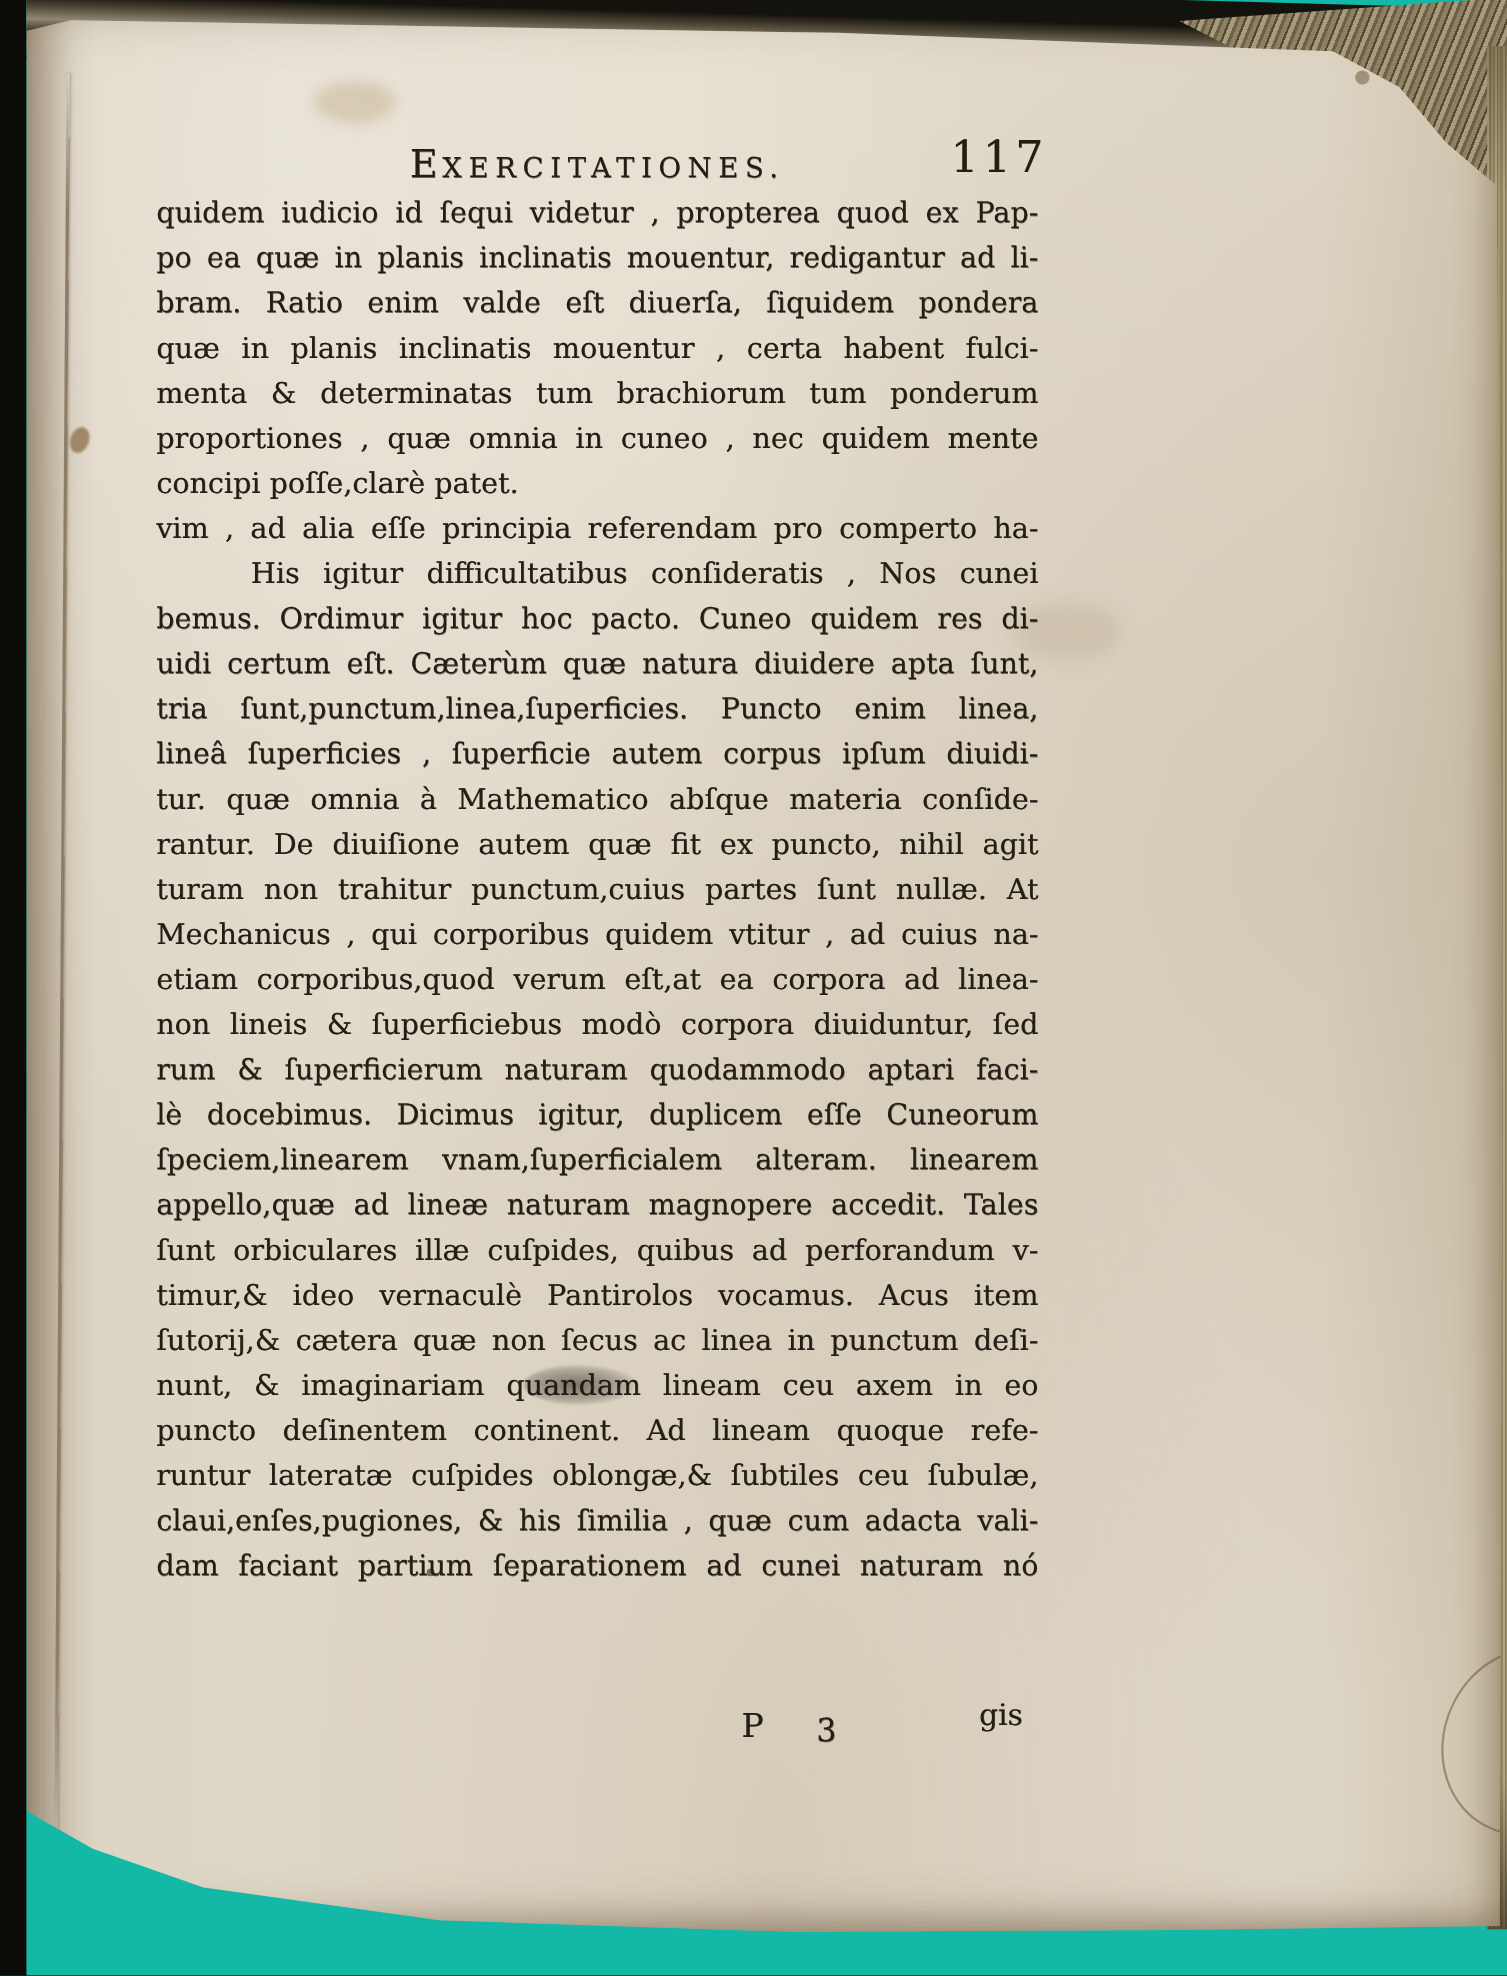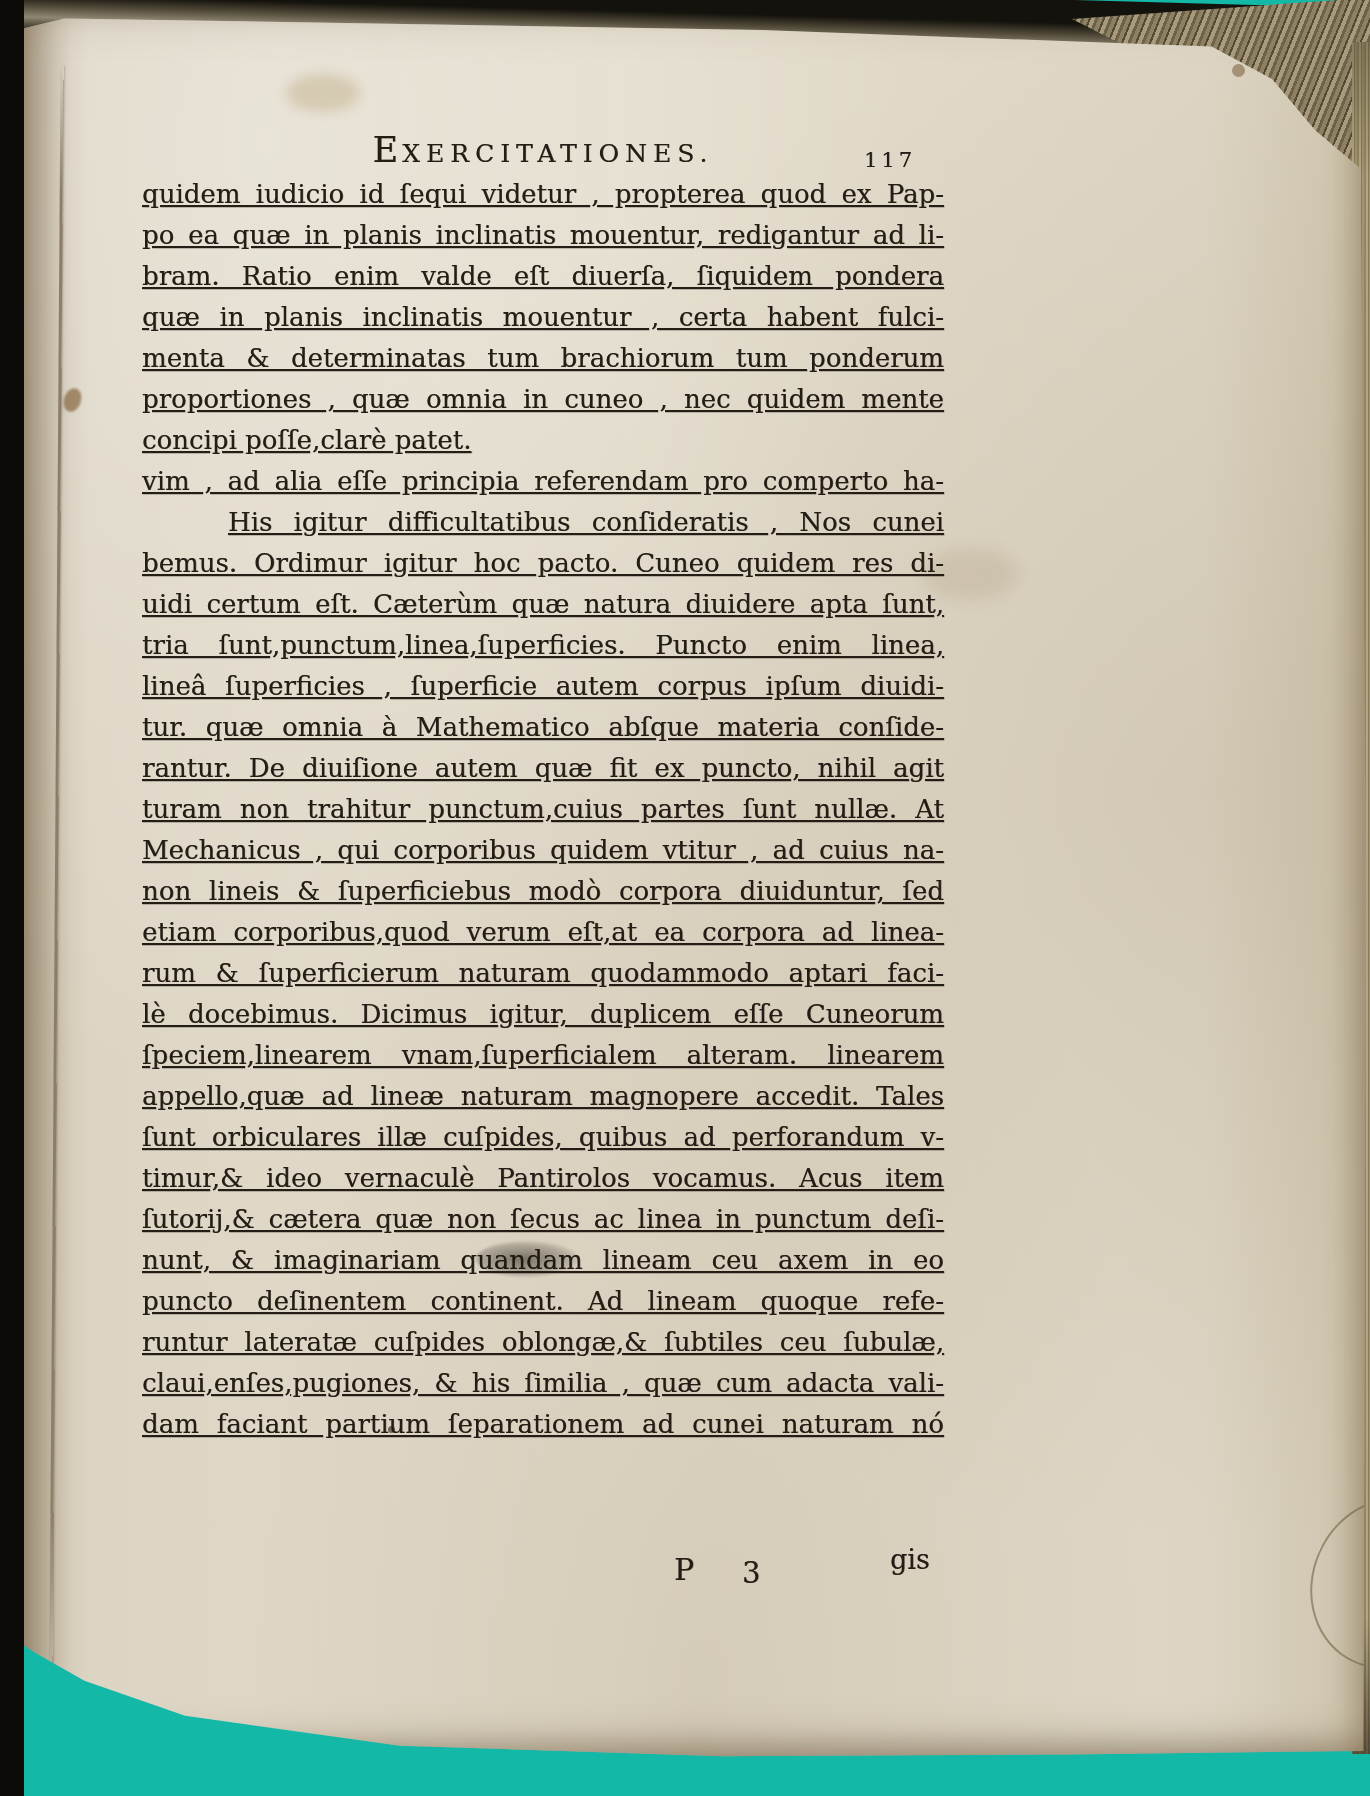--- a/index.html
+++ b/index.html
@@ -66,35 +66,35 @@
     box-shadow:1px 0 2px rgba(80,60,35,.3);
   }
   
   .running-title{
     position:absolute;left:118px;top:130px;width:802px;height:44px;
     text-align:center;font-size:25px;letter-spacing:6px;
     text-shadow:.4px .4px .5px rgba(36,29,21,.65);
   }
   .running-title::first-letter{font-size:35px;letter-spacing:4px;}
   .page-number{
-    position:absolute;right:438px;top:148px;  
+    position:absolute;right:438px;top:120px;  
     left:840px;width:90px;height:40px;
-    font-size:21px;letter-spacing:4px;
+    font-size:40px;letter-spacing:4px;
     text-shadow:.4px .4px .5px rgba(36,29,21,.65);
   }
   
   .text-block{
     position:absolute;left:118px;top:174px;width:802px;
     font-size:26px;
     text-shadow:.4px .4px .6px rgba(36,29,21,.6);
   }
   .line{
     height:41px;line-height:41px;
     text-align:justify;text-align-last:justify;
-    white-space:normal;overflow:visible;text-decoration:underline;
+    white-space:normal;overflow:visible;
   }
   .line.no-justify{text-align:center;text-align-last:left;}
   .line.indent{padding-left:86px;}
   
   .sig-mark{position:absolute;left:650px;top:1552px;font-size:30px;text-shadow:.4px .4px .5px rgba(36,29,21,.6);}
   .sig-number{position:absolute;left:718px;top:1556px;font-size:29px;text-shadow:.4px .4px .5px rgba(36,29,21,.6);}
   .catchword{position:absolute;left:866px;top:1544px;font-size:27px;text-shadow:.4px .4px .5px rgba(36,29,21,.6);}
   
   .ink-smudge{
     position:absolute;left:452px;top:1241px;width:102px;height:36px;
@@ -150,22 +150,22 @@
         <div class="line">vim , ad alia eſſe principia referendam pro comperto ha-</div>
         <div class="line indent">His igitur difficultatibus conſideratis ,  Nos cunei</div>
         <div class="line">bemus. Ordimur igitur hoc pacto.  Cuneo quidem res di-</div>
         <div class="line">uidi certum eſt. Cæterùm quæ natura diuidere apta ſunt,</div>
         <div class="line">tria ſunt,punctum,linea,ſuperficies.  Puncto enim linea,</div>
         <div class="line">lineâ ſuperficies , ſuperficie autem corpus ipſum diuidi-</div>
         <div class="line">tur. quæ omnia à Mathematico abſque materia conſide-</div>
         <div class="line">rantur.    De diuiſione autem quæ fit ex puncto, nihil agit</div>
         <div class="line">turam non trahitur punctum,cuius partes ſunt nullæ.  At</div>
         <div class="line">Mechanicus , qui corporibus quidem vtitur , ad cuius na-</div>
+        <div class="line">etiam corporibus,quod verum eſt,at ea corpora ad linea-</div>
         <div class="line">non lineis &amp; ſuperficiebus modò corpora diuiduntur, ſed</div>
-        <div class="line">etiam corporibus,quod verum eſt,at ea corpora ad linea-</div>
         <div class="line">rum &amp; ſuperficierum naturam quodammodo aptari faci-</div>
         <div class="line">lè docebimus.  Dicimus igitur, duplicem eſſe Cuneorum</div>
         <div class="line">ſpeciem,linearem vnam,ſuperficialem alteram. linearem</div>
         <div class="line">appello,quæ ad lineæ naturam magnopere accedit. Tales</div>
         <div class="line">ſunt orbiculares illæ cuſpides, quibus ad perforandum v-</div>
         <div class="line">timur,&amp; ideo vernaculè Pantirolos vocamus.  Acus item</div>
         <div class="line">ſutorij,&amp; cætera quæ non ſecus ac linea in punctum deſi-</div>
         <div class="line">nunt, &amp; imaginariam quandam lineam ceu axem in eo</div>
         <div class="line">puncto deſinentem continent.   Ad lineam quoque refe-</div>
         <div class="line">runtur lateratæ cuſpides oblongæ,&amp; ſubtiles ceu ſubulæ,</div>

